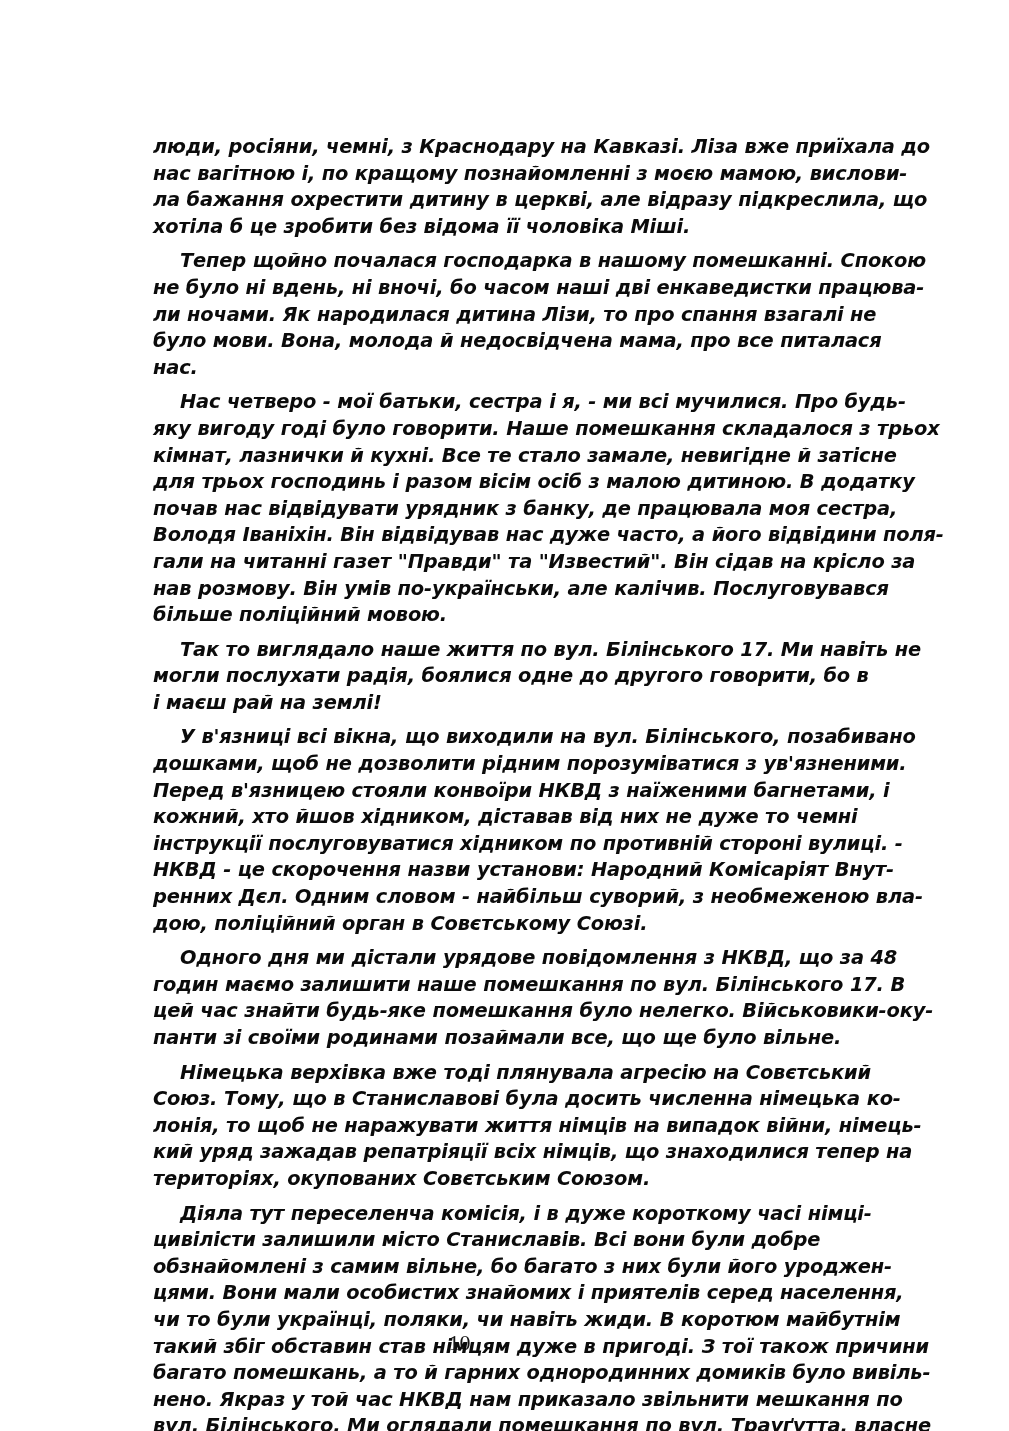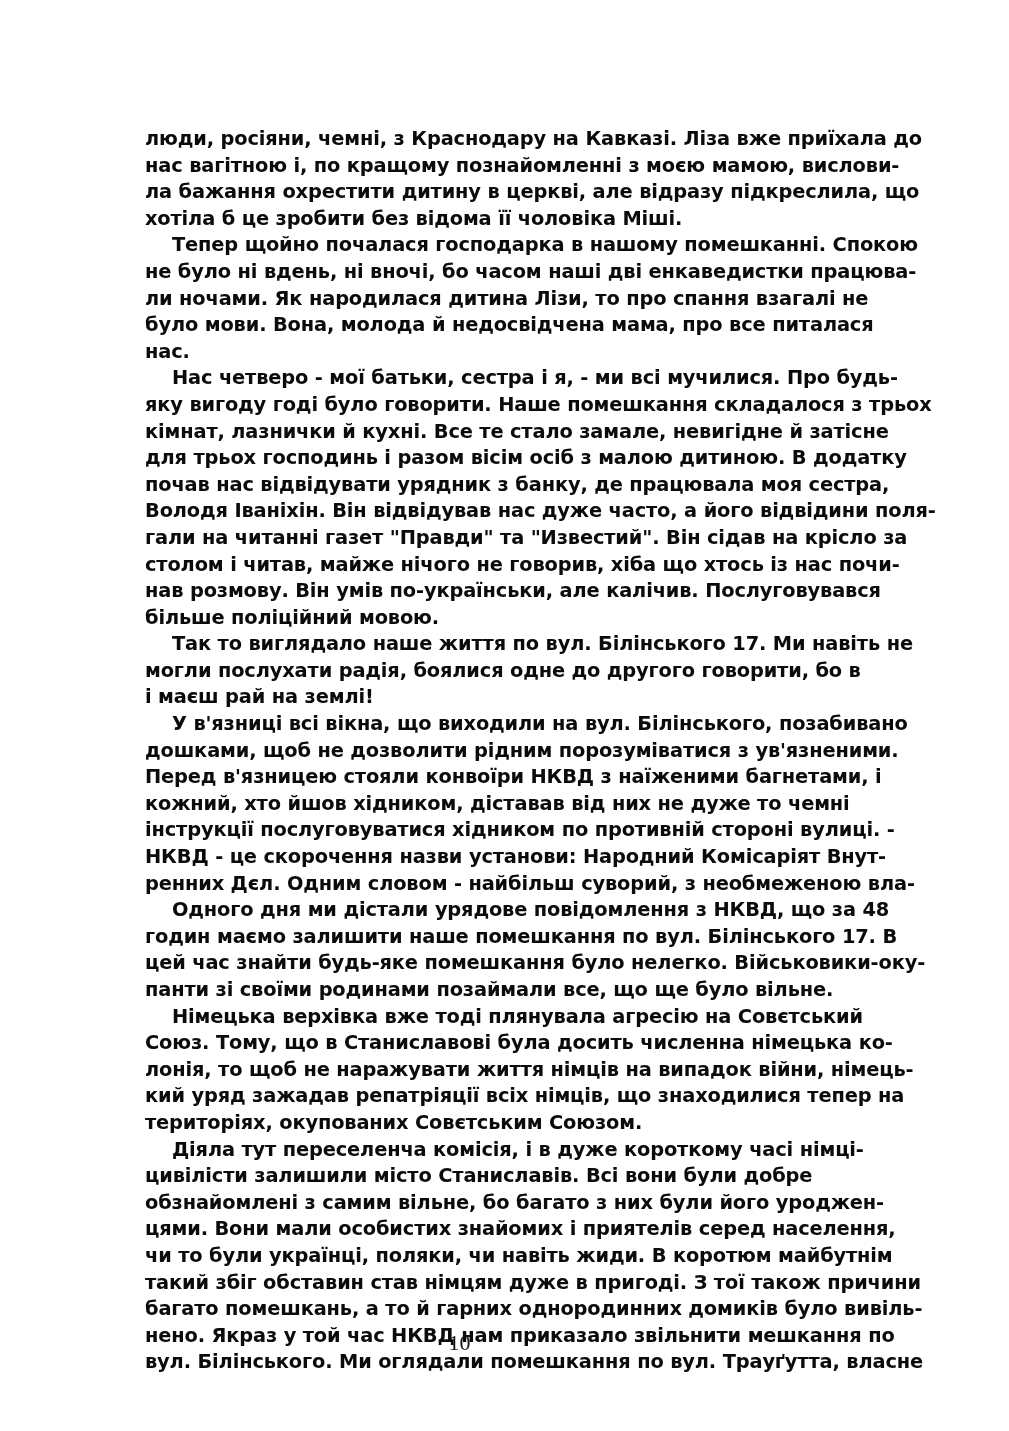--- a/index.html
+++ b/index.html
@@ -16,28 +16,29 @@
     background: #ffffff;
     overflow: hidden;
   }
   .text-block {
     position: absolute;
     left: 145px;
     top: 126px;
     width: 722px;
   }
   .para {
-    margin: 0;
+    margin: 8px;
     font-family: "DejaVu Sans", "Liberation Sans", sans-serif;
     font-size: 19.4px;
     font-weight: 700;
     line-height: 26.6px;
     color: #0b0b0b;
     letter-spacing: -0.15px;
     white-space: nowrap;
+    font-style: italic;
   }
   .para .ln {
     display: block;
     white-space: pre;
   }
   .indent {
     display: inline-block;
     width: 27px;
   }
   .page-number {
@@ -72,37 +73,37 @@
         <span class="ln">нас.</span>
       </p>
       <p class="para">
         <span class="ln" style="word-spacing: 0px;"><span class="indent"></span><span>Нас четверо - мої батьки, сестра і я, - ми всі мучилися. Про будь-</span></span>
         <span class="ln" style="word-spacing: 0px;">яку вигоду годі було говорити. Наше помешкання складалося з трьох</span>
         <span class="ln" style="word-spacing: 0px;">кімнат, лазнички й кухні. Все те стало замале, невигідне й затісне</span>
         <span class="ln" style="word-spacing: 0px;">для трьох господинь і разом вісім осіб з малою дитиною. В додатку</span>
         <span class="ln" style="word-spacing: 0px;">почав нас відвідувати урядник з банку, де працювала моя сестра,</span>
         <span class="ln" style="word-spacing: 0px;">Володя Іваніхін. Він відвідував нас дуже часто, а його відвідини поля-</span>
         <span class="ln" style="word-spacing: 0px;">гали на читанні газет "Правди" та "Известий". Він сідав на крісло за</span>
-        <span class="ln" style="word-spacing: 0px;">столом і читав, майже нічого не говорив, хіба що хтось із нас почи-</span>
         <span class="ln" style="word-spacing: 0px;">нав розмову. Він умів по-українськи, але калічив. Послуговувався</span>
         <span class="ln">більше поліційний мовою.</span>
       </p>
       <p class="para">
         <span class="ln" style="word-spacing: 0px;"><span class="indent"></span><span>Так то виглядало наше життя по вул. Білінського 17. Ми навіть не</span></span>
         <span class="ln" style="word-spacing: 0px;">могли послухати радія, боялися одне до другого говорити, бо в</span>
         <span class="ln">і маєш рай на землі!</span>
       </p>
       <p class="para">
         <span class="ln" style="word-spacing: 0px;"><span class="indent"></span><span>У в'язниці всі вікна, що виходили на вул. Білінського, позабивано</span></span>
         <span class="ln" style="word-spacing: 0px;">дошками, щоб не дозволити рідним порозуміватися з ув'язненими.</span>
         <span class="ln" style="word-spacing: 0px;">Перед в'язницею стояли конвоїри НКВД з наїженими багнетами, і</span>
         <span class="ln" style="word-spacing: 0px;">кожний, хто йшов хідником, діставав від них не дуже то чемні</span>
         <span class="ln" style="word-spacing: 0px;">інструкції послуговуватися хідником по противній стороні вулиці. -</span>
         <span class="ln" style="word-spacing: 0px;">НКВД - це скорочення назви установи: Народний Комісаріят Внут-</span>
         <span class="ln" style="word-spacing: 0px;">ренних Дєл. Одним словом - найбільш суворий, з необмеженою вла-</span>
+        <span class="ln">дою, поліційний орган в Совєтському Союзі.</span>
       </p>
       <p class="para">
         <span class="ln" style="word-spacing: 0px;"><span class="indent"></span><span>Одного дня ми дістали урядове повідомлення з НКВД, що за 48</span></span>
         <span class="ln" style="word-spacing: 0px;">годин маємо залишити наше помешкання по вул. Білінського 17. В</span>
         <span class="ln" style="word-spacing: 0px;">цей час знайти будь-яке помешкання було нелегко. Військовики-оку-</span>
         <span class="ln">панти зі своїми родинами позаймали все, що ще було вільне.</span>
       </p>
       <p class="para">
         <span class="ln" style="word-spacing: 0px;"><span class="indent"></span><span>Німецька верхівка вже тоді плянувала агресію на Совєтський</span></span>
         <span class="ln" style="word-spacing: 0px;">Союз. Тому, що в Станиславові була досить численна німецька ко-</span>

